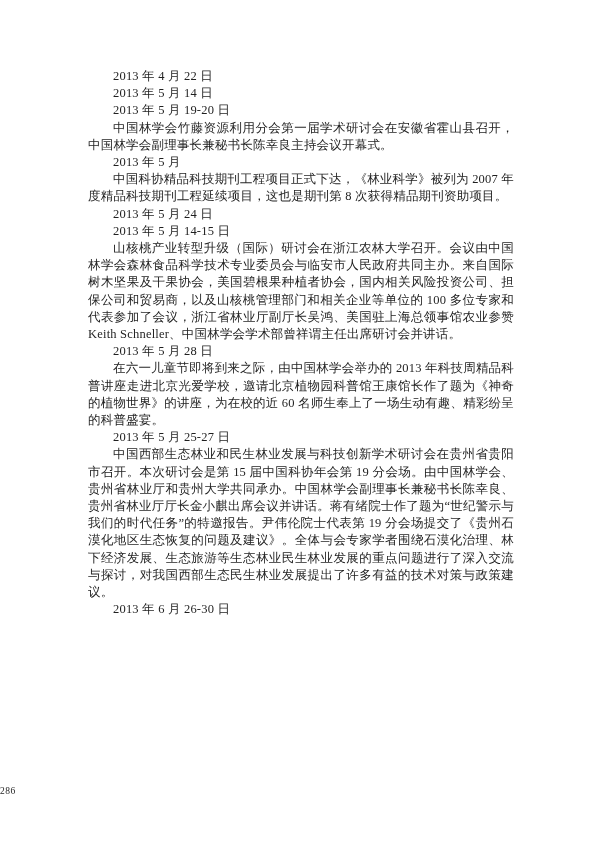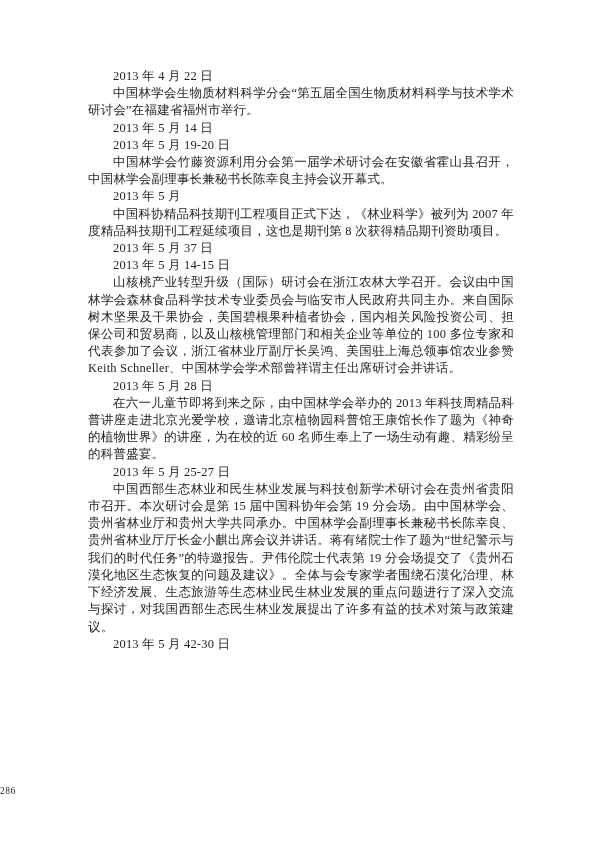--- a/index.html
+++ b/index.html
@@ -42,29 +42,28 @@
     letter-spacing: 0.5px;
     color: #1f1f1f;
   }
 </style>
 </head>
 <body>
 
 <div class="page">
   <div class="content" id="entries">
       <p class="date-line">2013 年 4 月 22 日</p>
-      <p class="body-para">中国林学会生物质材料科学分会“第五届全国生物质材料科学与技术学术研讨会”在福建省福州市举行。</p>
       <p class="date-line">2013 年 5 月 14 日</p>
       <p class="date-line">2013 年 5 月 19-20 日</p>
       <p class="body-para">中国林学会竹藤资源利用分会第一届学术研讨会在安徽省霍山县召开，中国林学会副理事长兼秘书长陈幸良主持会议开幕式。</p>
       <p class="date-line">2013 年 5 月</p>
       <p class="body-para">中国科协精品科技期刊工程项目正式下达，《林业科学》被列为 2007 年度精品科技期刊工程延续项目，这也是期刊第 8 次获得精品期刊资助项目。</p>
-      <p class="date-line">2013 年 5 月 37 日</p>
+      <p class="date-line">2013 年 5 月 24 日</p>
       <p class="date-line">2013 年 5 月 14-15 日</p>
       <p class="body-para">山核桃产业转型升级（国际）研讨会在浙江农林大学召开。会议由中国林学会森林食品科学技术专业委员会与临安市人民政府共同主办。来自国际树木坚果及干果协会，美国碧根果种植者协会，国内相关风险投资公司、担保公司和贸易商，以及山核桃管理部门和相关企业等单位的 100 多位专家和代表参加了会议，浙江省林业厅副厅长吴鸿、美国驻上海总领事馆农业参赞 Keith Schneller、中国林学会学术部曾祥谓主任出席研讨会并讲话。</p>
       <p class="date-line">2013 年 5 月 28 日</p>
       <p class="body-para">在六一儿童节即将到来之际，由中国林学会举办的 2013 年科技周精品科普讲座走进北京光爱学校，邀请北京植物园科普馆王康馆长作了题为《神奇的植物世界》的讲座，为在校的近 60 名师生奉上了一场生动有趣、精彩纷呈的科普盛宴。</p>
       <p class="date-line">2013 年 5 月 25-27 日</p>
       <p class="body-para">中国西部生态林业和民生林业发展与科技创新学术研讨会在贵州省贵阳市召开。本次研讨会是第 15 届中国科协年会第 19 分会场。由中国林学会、贵州省林业厅和贵州大学共同承办。中国林学会副理事长兼秘书长陈幸良、贵州省林业厅厅长金小麒出席会议并讲话。蒋有绪院士作了题为“世纪警示与我们的时代任务”的特邀报告。尹伟伦院士代表第 19 分会场提交了《贵州石漠化地区生态恢复的问题及建议》。全体与会专家学者围绕石漠化治理、林下经济发展、生态旅游等生态林业民生林业发展的重点问题进行了深入交流与探讨，对我国西部生态民生林业发展提出了许多有益的技术对策与政策建议。</p>
-      <p class="date-line">2013 年 5 月 42-30 日</p>
+      <p class="date-line">2013 年 6 月 26-30 日</p>
     </div>
   <div class="page-number">286</div>
 </div>
 
 </body></html>

